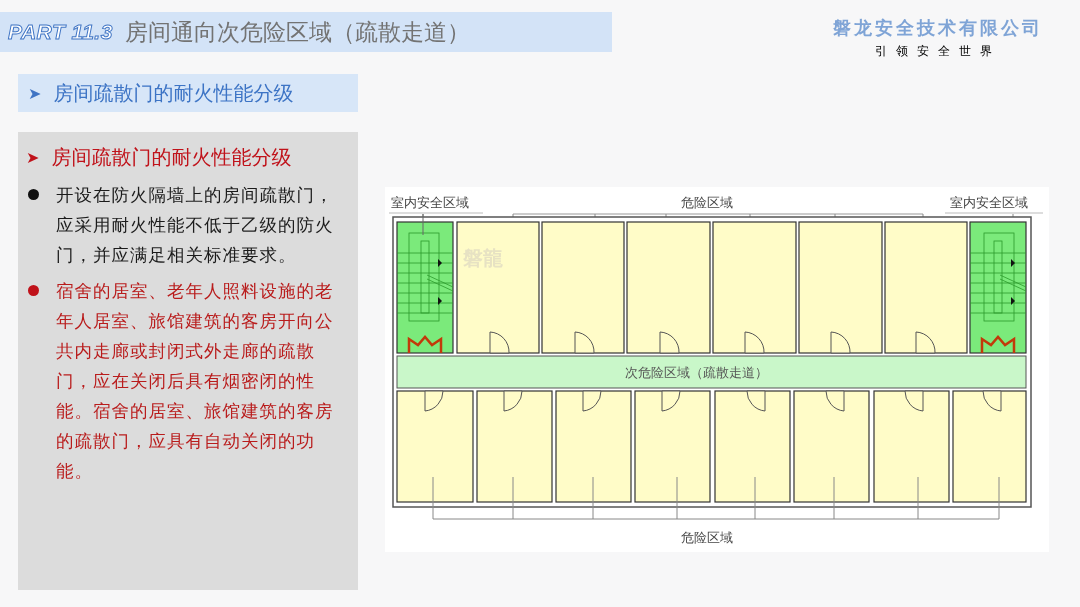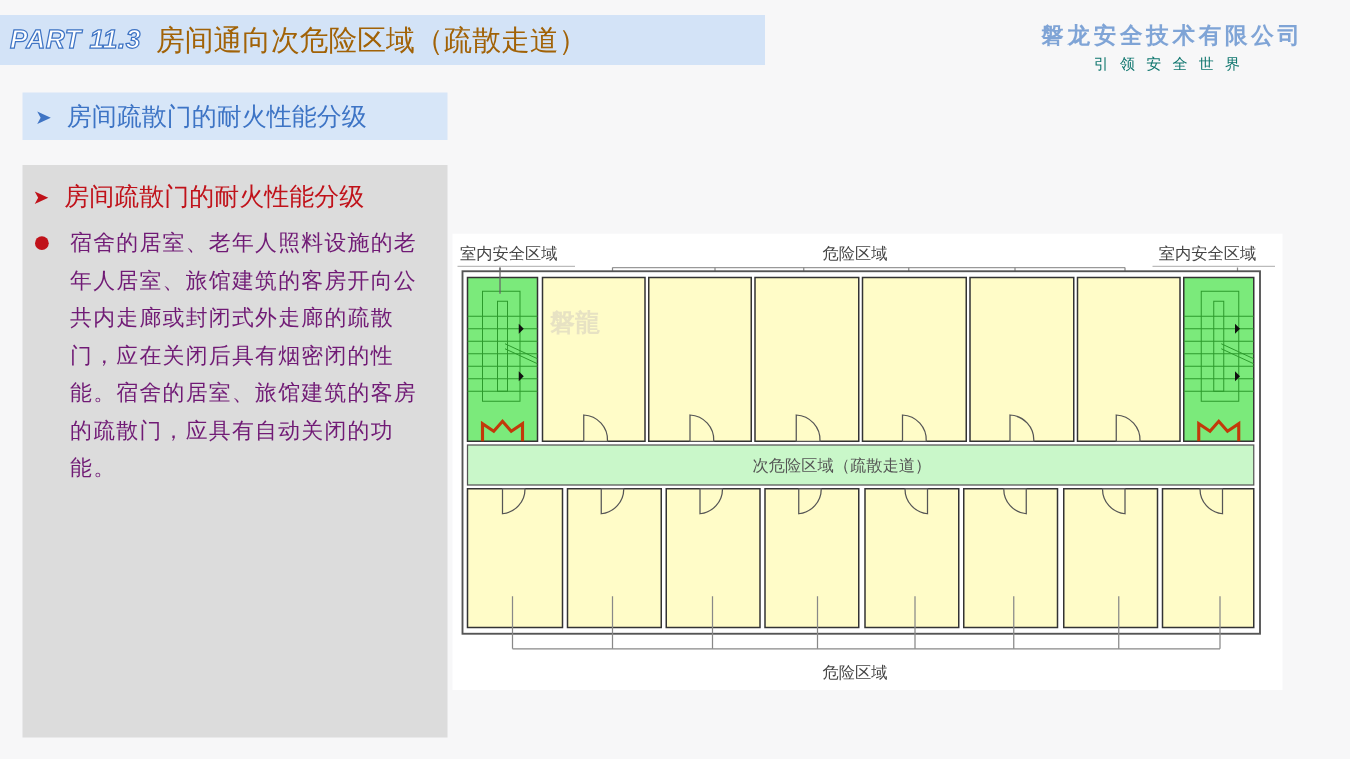--- a/index.html
+++ b/index.html
@@ -15,25 +15,25 @@
     display: flex; align-items: center; padding-left: 8px;
   }
   .part-label {
     font-family: "Liberation Sans", sans-serif;
     font-style: italic; font-weight: bold; font-size: 21px;
     color: #ffffff;
     -webkit-text-stroke: 1px #3f74c4;
     letter-spacing: 0.5px;
     margin-right: 12px;
   }
-  .title-text { font-size: 23px; color: #a16207; }
+  .title-text { font-size: 23px; color: #737373; }
 
   .brand { position: absolute; right: 22px; top: 16px; text-align: center; width: 240px; }
   .brand-name { font-size: 18px; color: #7fa4d6; font-weight: bold; letter-spacing: 3px; }
-  .brand-slogan { font-size: 12px; color: #0f766e; letter-spacing: 9px; margin-top: 3px; }
+  .brand-slogan { font-size: 12px; color: #000000; letter-spacing: 9px; margin-top: 3px; }
 
   .section-bar {
     position: absolute; left: 18px; top: 74px; width: 340px; height: 38px;
     background: #d7e6f8; display: flex; align-items: center; padding-left: 10px;
   }
   .arrow-blue { color: #3f74c4; font-size: 16px; margin-right: 12px; }
   .section-text { font-size: 20px; color: #3d74c5; }
 
   .content-box {
     position: absolute; left: 18px; top: 132px; width: 340px; height: 458px;
@@ -41,24 +41,24 @@
   }
   .content-heading { display: flex; align-items: center; height: 34px; margin-bottom: 6px; }
   .arrow-red { color: #c0121a; font-size: 16px; margin-right: 12px; }
   .heading-text { font-size: 20px; color: #c0121a; }
 
   .bullet { display: flex; margin-bottom: 6px; }
   .bullet-dot { width: 30px; flex: none; display: flex; justify-content: flex-start; padding-top: 9px; padding-left: 2px; }
   .dot { width: 11px; height: 11px; border-radius: 50%; background: #111; }
   .dot.red { background: #c0121a; }
   .bullet-text { font-size: 17.5px; line-height: 30px; color: #1b1b1b; letter-spacing: 1px; }
-  .bullet-text.red { color: #701a75; }
+  .bullet-text.red { color: #b91c1c; }
 
   .diagram-area {
-    position: absolute; left: 362px; top: 187px; width: 664px; height: 365px;
+    position: absolute; left: 385px; top: 187px; width: 664px; height: 365px;
     background: #ffffff;
   }
   svg text { font-family: "DejaVu Sans", sans-serif; }
 </style>
 </head>
 <body>
 
 <div class="title-bar">
   <span class="part-label">PART 11.3</span>
   <span class="title-text">房间通向次危险区域（疏散走道）</span>
@@ -71,20 +71,26 @@
 
 <div class="section-bar">
   <span class="arrow-blue">➤</span>
   <span class="section-text">房间疏散门的耐火性能分级</span>
 </div>
 
 <div class="content-box">
   <div class="content-heading">
     <span class="arrow-red">➤</span>
     <span class="heading-text">房间疏散门的耐火性能分级</span>
+  </div>
+  <div class="bullet">
+    <div class="bullet-dot">
+        <div class="dot"></div>
+      </div>
+    <div class="bullet-text">开设在防火隔墙上的房间疏散门，应采用耐火性能不低于乙级的防火门，并应满足相关标准要求。</div>
   </div>
   <div class="bullet">
     <div class="bullet-dot">
         <div class="dot red"></div>
       </div>
     <div class="bullet-text red">宿舍的居室、老年人照料设施的老年人居室、旅馆建筑的客房开向公共内走廊或封闭式外走廊的疏散门，应在关闭后具有烟密闭的性能。宿舍的居室、旅馆建筑的客房的疏散门，应具有自动关闭的功能。</div>
   </div>
 </div>
 
 <div class="diagram-area">

